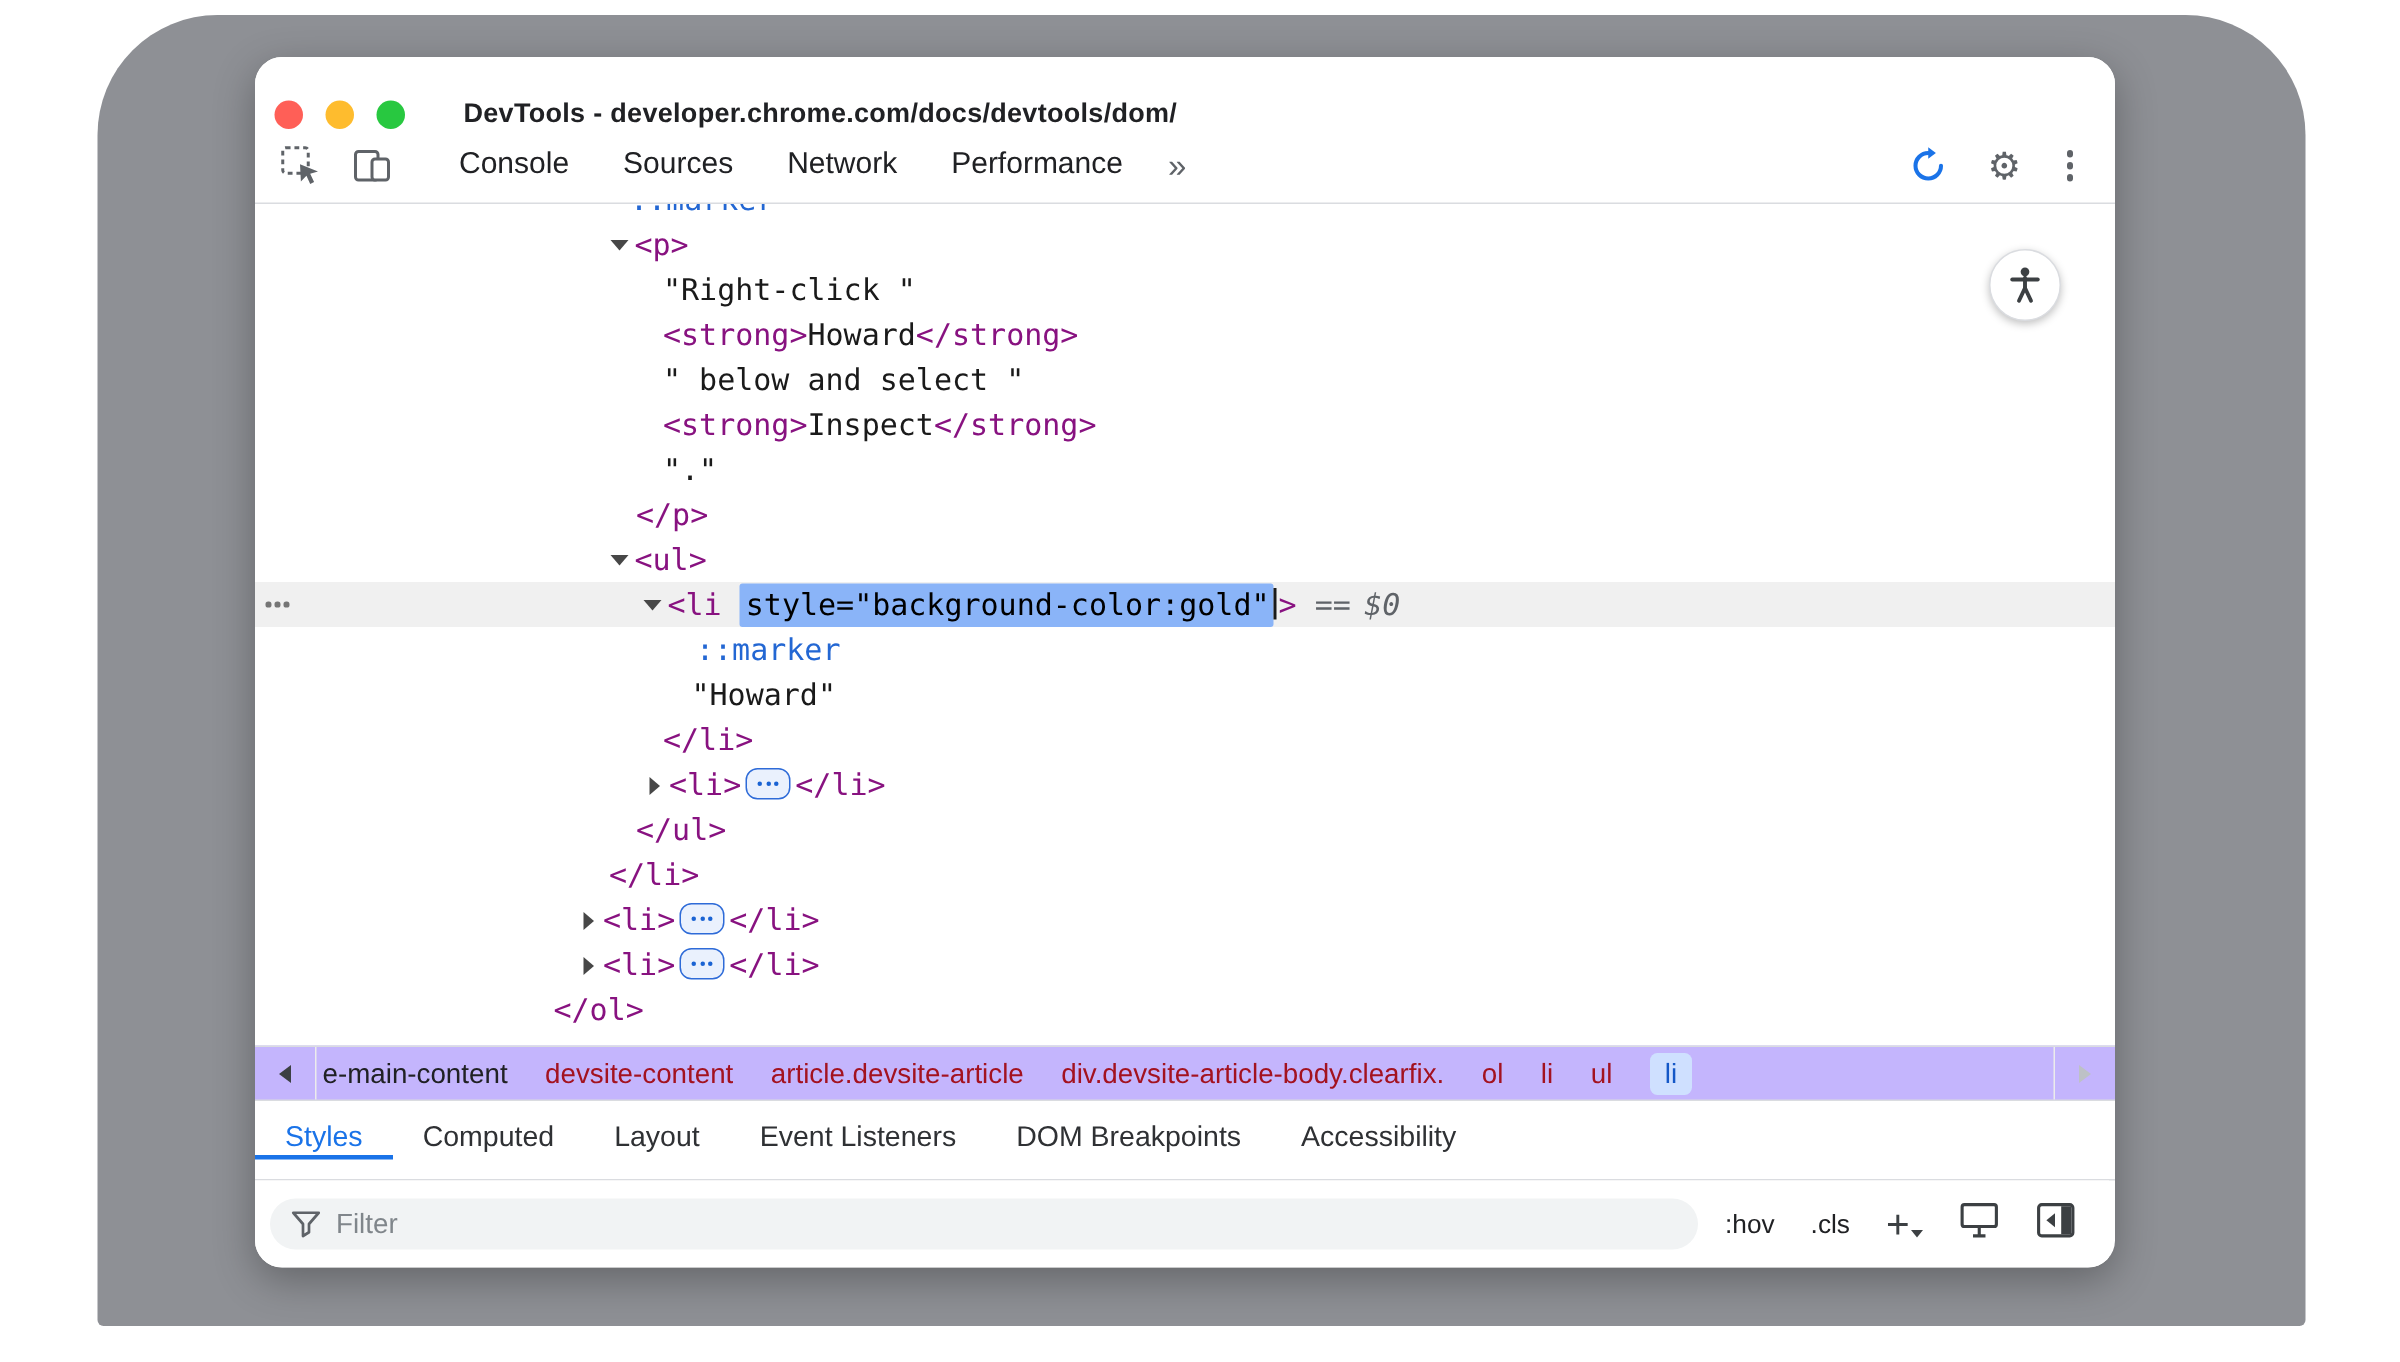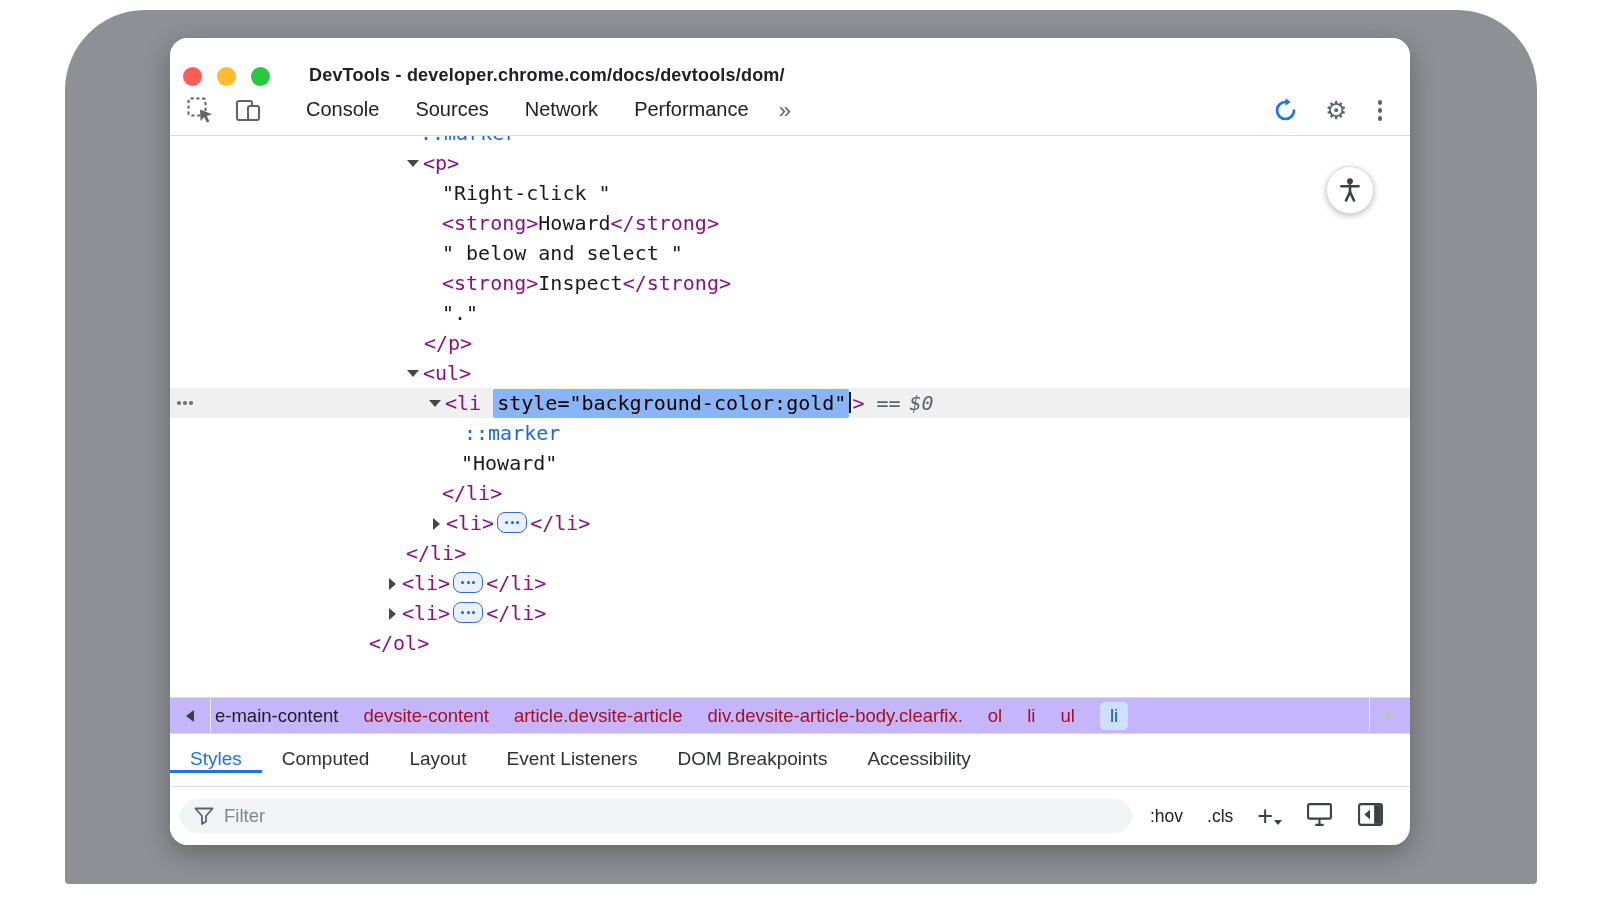--- a/index.html
+++ b/index.html
@@ -165,20 +165,21 @@
         <div class="tree-row" data-interactable="true" style="padding-left: 272px;"><span class="tok-text" data-interactable="false">" below and select "</span></div>
         <div class="tree-row" data-interactable="true" style="padding-left: 272px;"><span class="tok-tag" data-interactable="false">&lt;strong&gt;</span><span class="tok-text" data-interactable="false">Inspect</span><span class="tok-tag" data-interactable="false">&lt;/strong&gt;</span></div>
         <div class="tree-row" data-interactable="true" style="padding-left: 272px;"><span class="tok-text" data-interactable="false">"."</span></div>
         <div class="tree-row" data-interactable="true" style="padding-left: 254px;"><span class="tok-tag" data-interactable="false">&lt;/p&gt;</span></div>
         <div class="tree-row" data-interactable="true" style="padding-left: 235px;"><span class="arr" data-interactable="true"></span><span class="tok-tag" data-interactable="false">&lt;ul&gt;</span></div>
         <div class="tree-row hl" data-interactable="true" style="padding-left: 257px;"><span class="row-dots" data-interactable="true"><i></i><i></i><i></i></span><span class="arr" data-interactable="true"></span><span class="tok-tag" data-interactable="false">&lt;li </span><span class="tok-sel" data-interactable="false">style="background-color:gold"</span><span class="caret" data-interactable="false"></span><span class="tok-tag" data-interactable="false">&gt;</span><span class="tok-eq" data-interactable="false">==</span><span class="tok-dollar" data-interactable="false">$0</span></div>
         <div class="tree-row" data-interactable="true" style="padding-left: 294px;"><span class="tok-pseudo" data-interactable="false">::marker</span></div>
         <div class="tree-row" data-interactable="true" style="padding-left: 291px;"><span class="tok-text" data-interactable="false">"Howard"</span></div>
         <div class="tree-row" data-interactable="true" style="padding-left: 272px;"><span class="tok-tag" data-interactable="false">&lt;/li&gt;</span></div>
         <div class="tree-row" data-interactable="true" style="padding-left: 258px;"><span class="arr right" data-interactable="true"></span><span class="tok-tag" data-interactable="false">&lt;li&gt;</span><span class="pill" data-interactable="true"><i></i><i></i><i></i></span><span class="tok-tag" data-interactable="false">&lt;/li&gt;</span></div>
+        <div class="tree-row" data-interactable="true" style="padding-left: 254px;"><span class="tok-tag" data-interactable="false">&lt;/ul&gt;</span></div>
         <div class="tree-row" data-interactable="true" style="padding-left: 236px;"><span class="tok-tag" data-interactable="false">&lt;/li&gt;</span></div>
         <div class="tree-row" data-interactable="true" style="padding-left: 214px;"><span class="arr right" data-interactable="true"></span><span class="tok-tag" data-interactable="false">&lt;li&gt;</span><span class="pill" data-interactable="true"><i></i><i></i><i></i></span><span class="tok-tag" data-interactable="false">&lt;/li&gt;</span></div>
         <div class="tree-row" data-interactable="true" style="padding-left: 214px;"><span class="arr right" data-interactable="true"></span><span class="tok-tag" data-interactable="false">&lt;li&gt;</span><span class="pill" data-interactable="true"><i></i><i></i><i></i></span><span class="tok-tag" data-interactable="false">&lt;/li&gt;</span></div>
         <div class="tree-row" data-interactable="true" style="padding-left: 199px;"><span class="tok-tag" data-interactable="false">&lt;/ol&gt;</span></div>
       </div>
   </div>
 
   <div class="a11y-btn" data-interactable="true">
     <svg width="24" height="26" viewBox="0 0 24 26">
       <circle cx="12" cy="4.2" r="2.9" fill="#3c4043"></circle>

